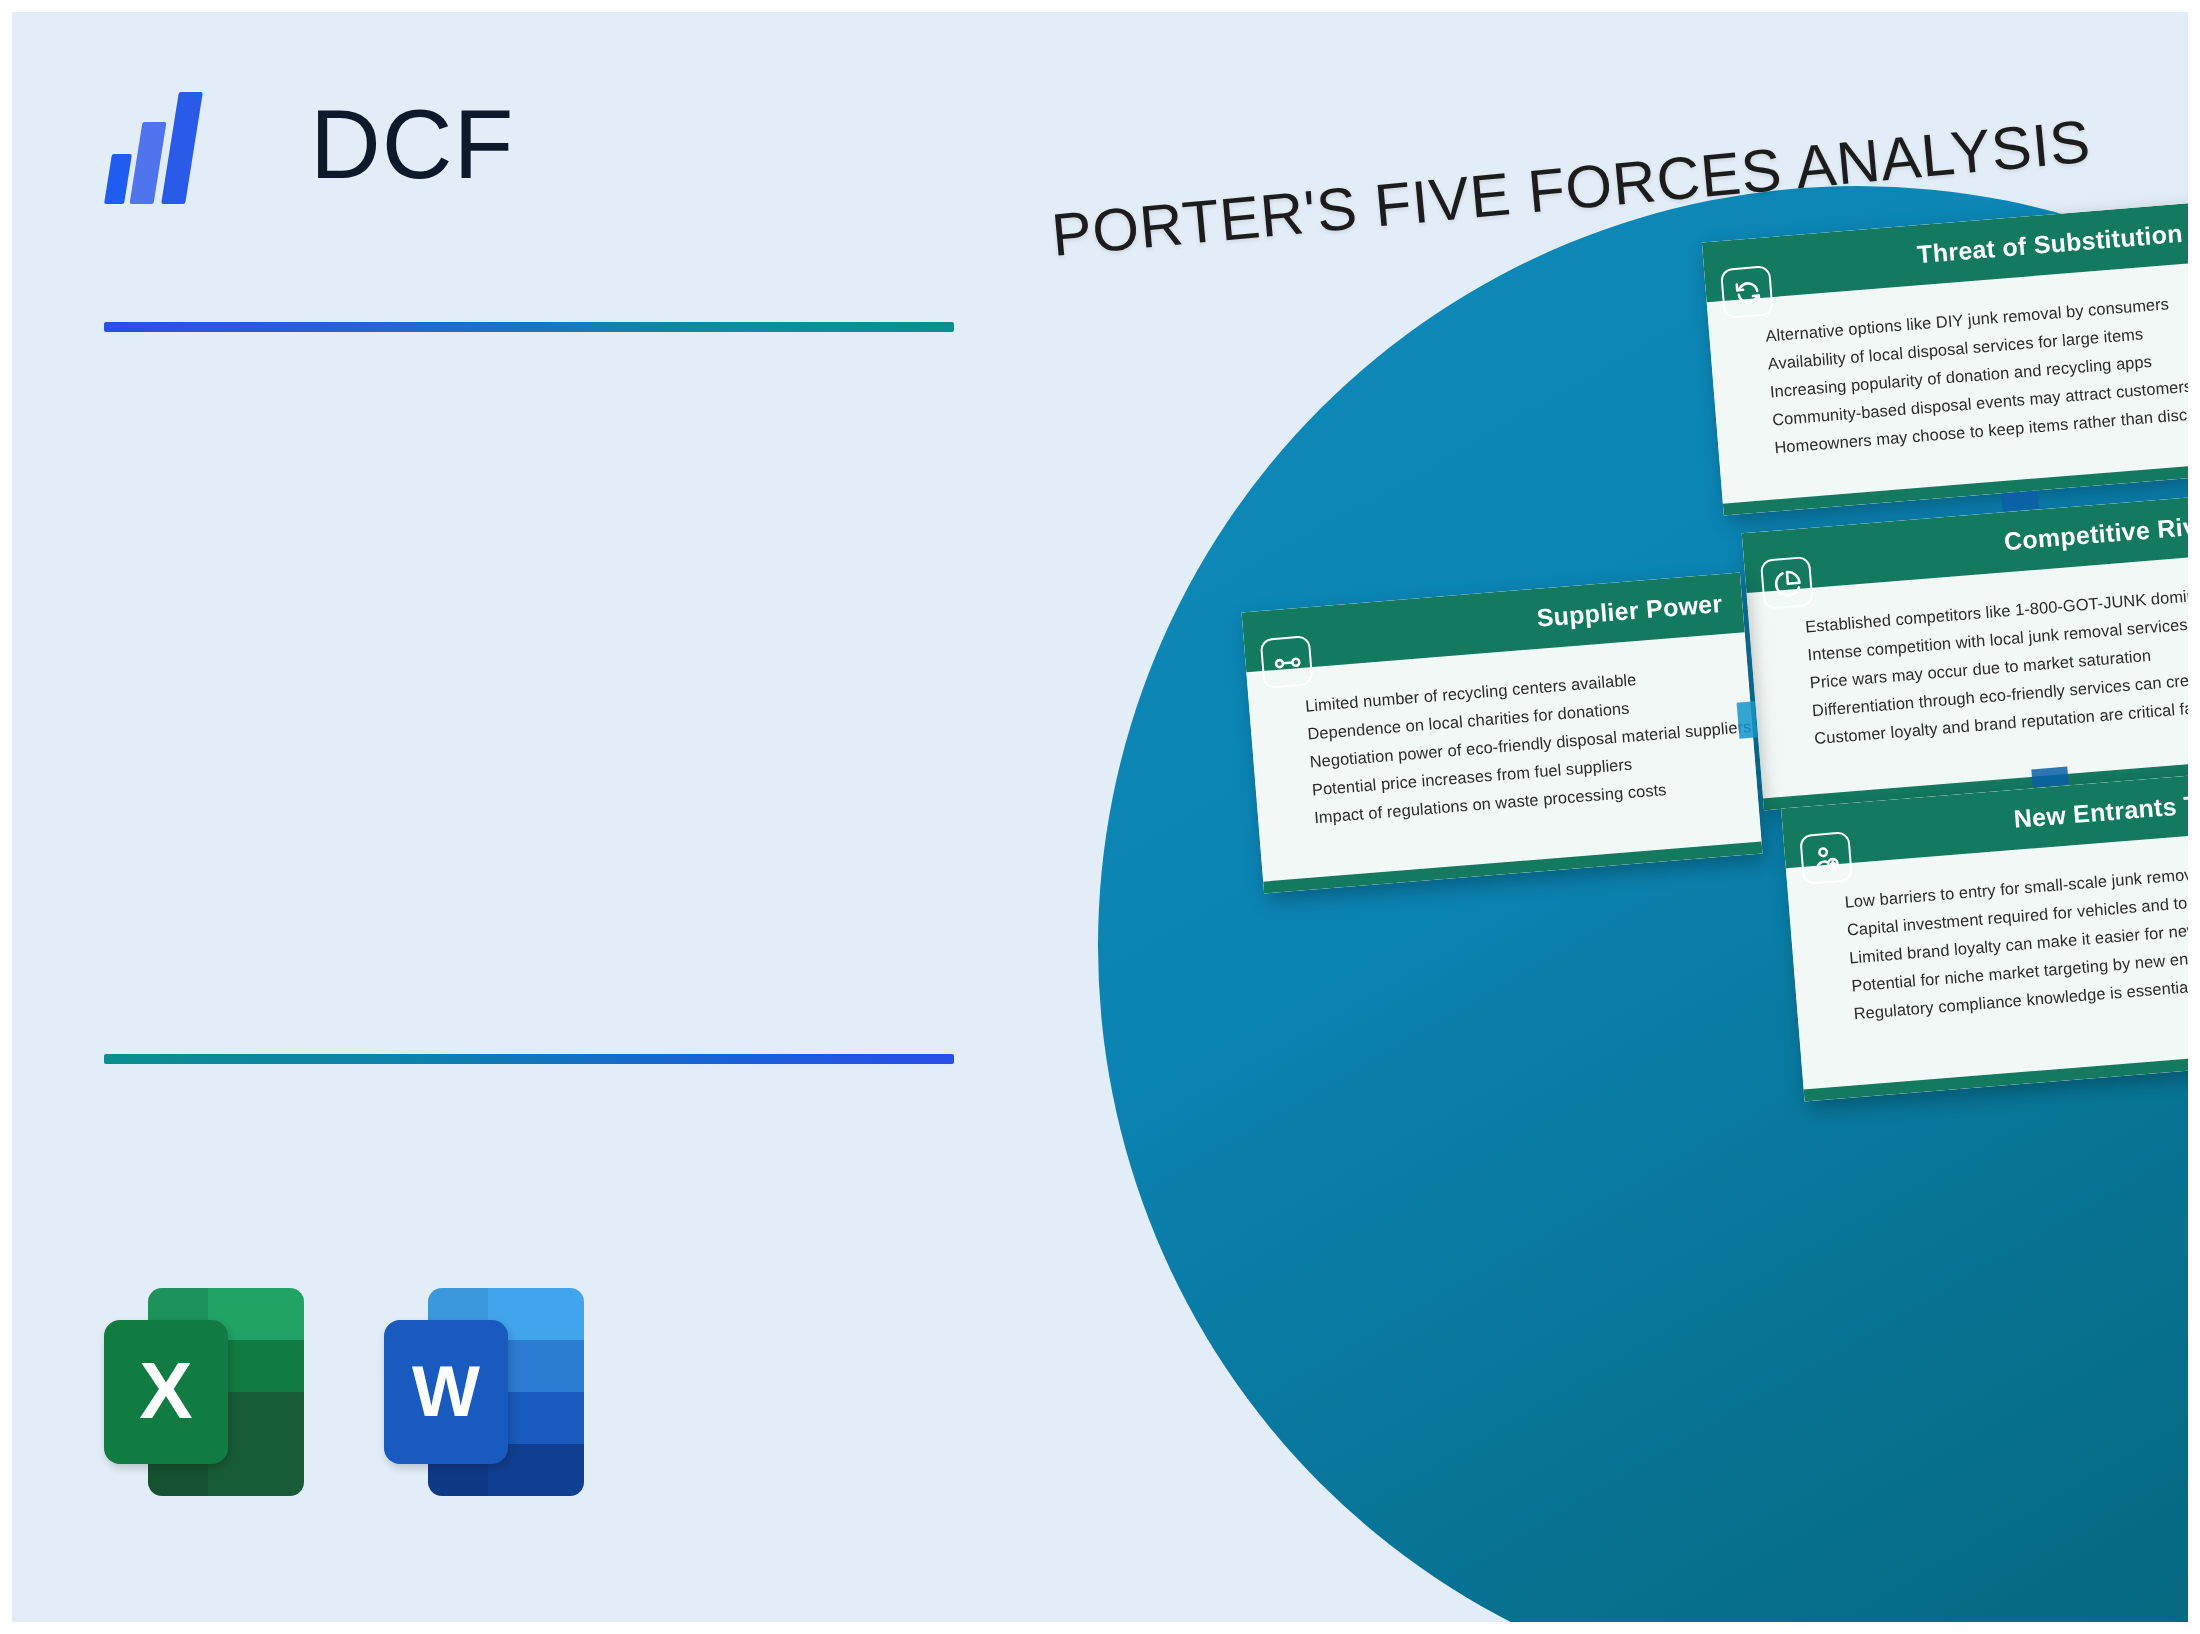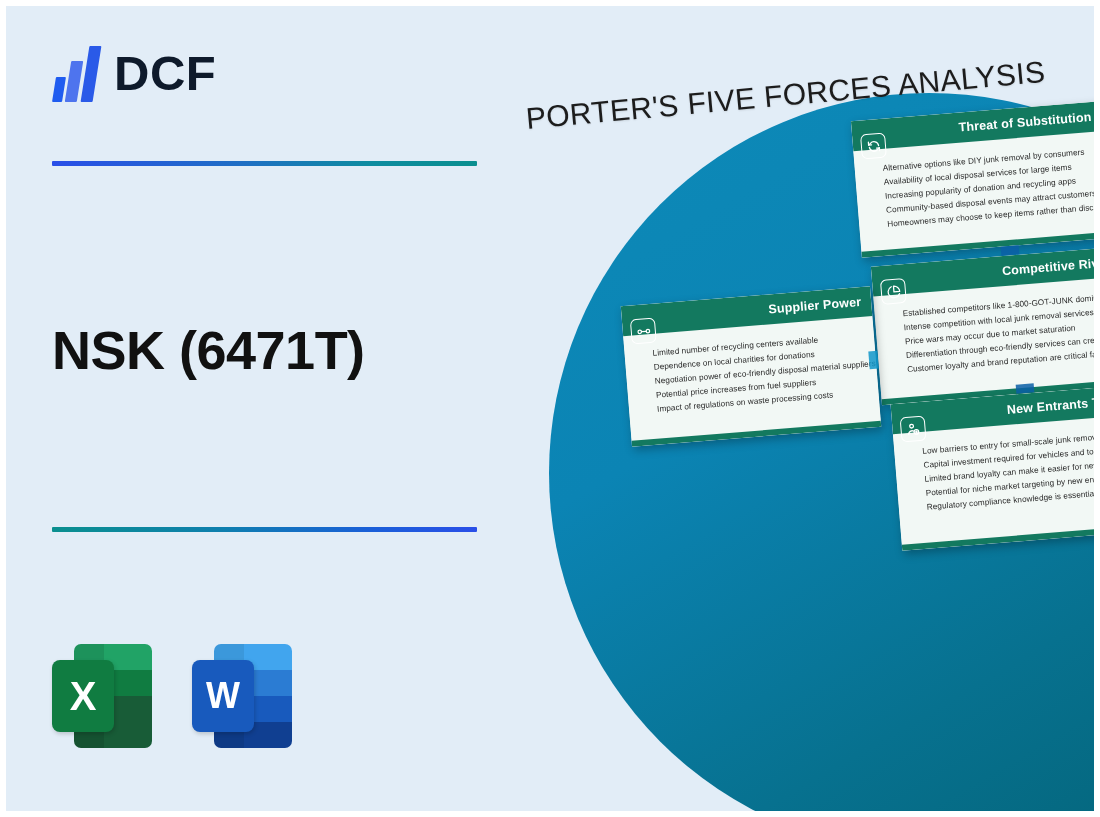--- a/index.html
+++ b/index.html
@@ -32,22 +32,22 @@
   
   .left-col{position:absolute;left:0;top:0;width:540px;height:805px;z-index:5;}
 
   .logo-wrap{position:absolute;left:46px;top:38px;display:flex;align-items:center;gap:10px;}
   .logo-mark{position:relative;width:52px;height:58px;}
   .logo-mark span{position:absolute;display:block;transform:skewX(-9deg);border-radius:1px;}
   .lb1{left:2px;  top:33px; width:10px;height:25px;background:#1f5cf0;}
   .lb2{left:16px; top:17px; width:12px;height:41px;background:#4e74ee;}
   .lb3{left:33px; top:2px;  width:12px;height:56px;background:#2a5ae8;}
   .logo-text{
-    font-size:49px;font-weight:700;color:#0e1a2b;letter-spacing:0.5px;
-    line-height:1;font-family:"Liberation Sans","DejaVu Sans",sans-serif;
+    font-size:49px;font-weight:400;color:#0e1a2b;letter-spacing:0.5px;
+    line-height:1;font-family:"Liberation Sans","DejaVu Sans",sans-serif;margin-left:41px;
   }
 
   .rule{position:absolute;left:46px;width:425px;height:5px;border-radius:1px;}
   .rule-top{top:155px;background:linear-gradient(90deg,#2a4fe8 0%,#1f6fc4 45%,#0e8ca0 75%,#0a8f8f 100%);}
   .rule-bottom{top:521px;background:linear-gradient(90deg,#0a8f8f 0%,#0e7fae 40%,#1a5fd8 75%,#2a4fe8 100%);}
 
   .company-title{
     position:absolute;left:46px;top:316px;
     font-size:54px;font-weight:700;color:#111111;letter-spacing:-0.5px;
     line-height:1.05;white-space:nowrap;
@@ -170,21 +170,20 @@
       <div class="logo-mark">
         <span class="lb1"></span>
           <span class="lb2"></span>
           <span class="lb3"></span>
       </div>
       <div class="logo-text">DCF</div>
     </div>
 
     <div class="rule rule-top"></div>
 
-    <div class="company-title">NSK (6471T)</div>
 
     <div class="rule rule-bottom"></div>
 
     <div class="office-row">
 
       <div class="office-ico">
         <div class="doc-body xl">
           <i class="x1"></i>
             <i class="x2"></i>
             <i class="x3"></i>

